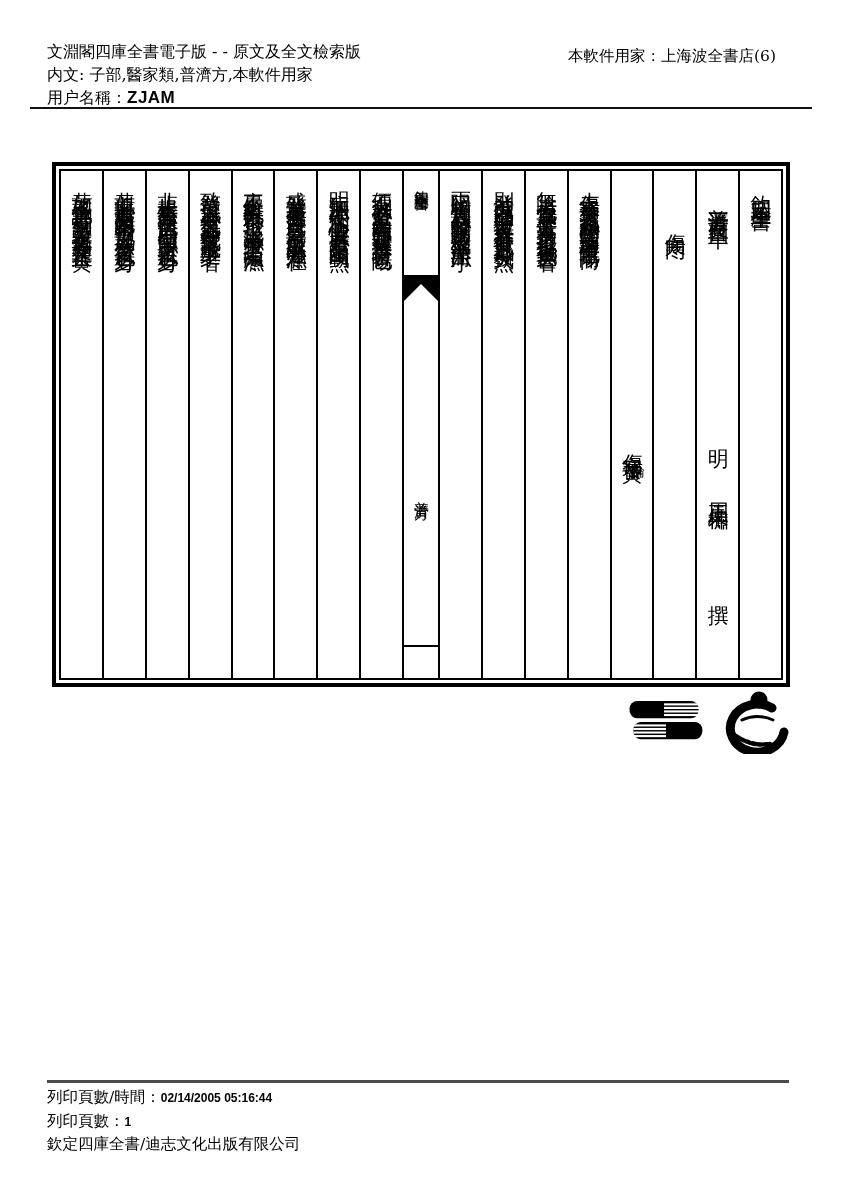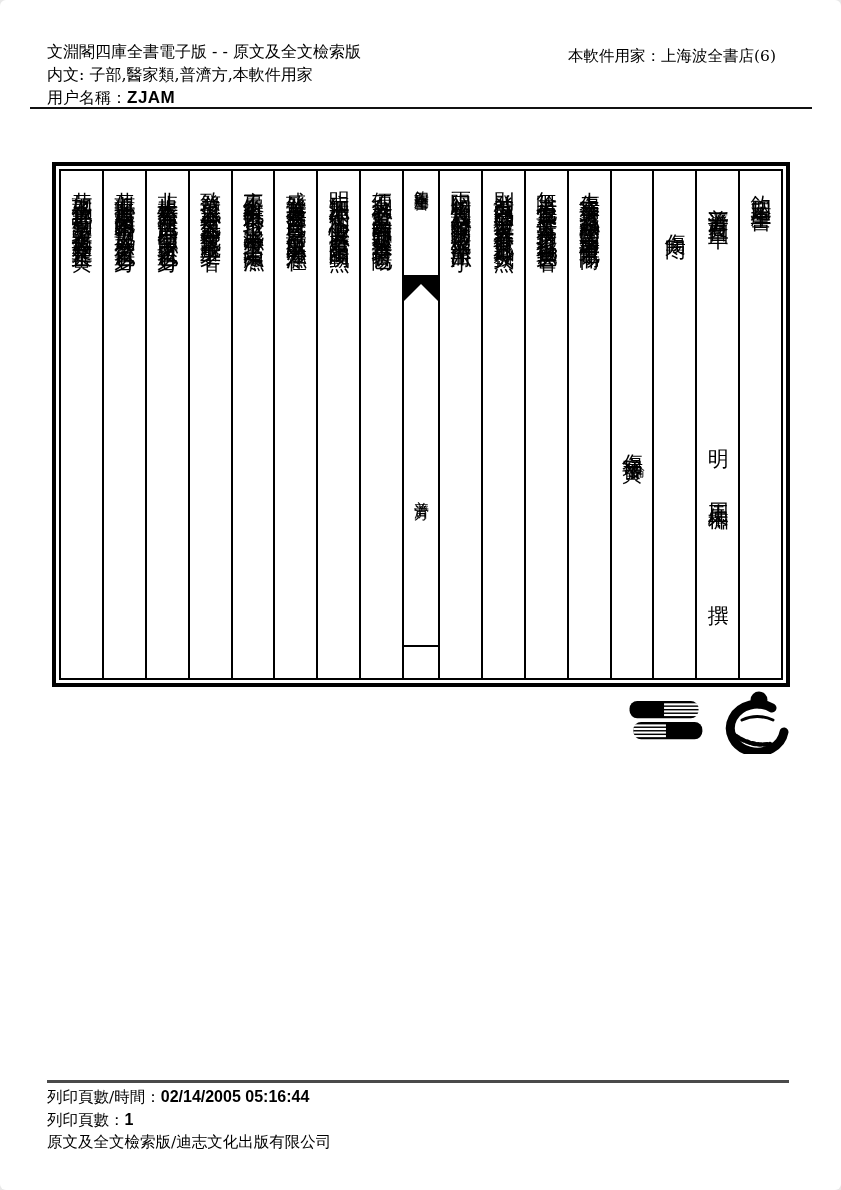--- a/index.html
+++ b/index.html
@@ -1,20 +1,20 @@
 <!DOCTYPE html>
 <html><head>
 <meta charset="utf-8">
 <style>
   * { margin:0; padding:0; box-sizing:border-box; }
   html,body { background:#e8e8e8; }
   body { font-family:"DejaVu Serif","Liberation Serif",serif; }
   .sheet {
     position:relative; width:841px; height:1190px; background:#ffffff;
-    margin:0 auto; overflow:hidden; color:#000;border-radius:6px;
+    margin:0 auto; overflow:hidden; color:#000;
   }
 
   
   .hdr-left { position:absolute; left:47px; top:40px; font-size:16px; line-height:23px; white-space:nowrap; }
   .hdr-user-value { font-family:"Liberation Sans",sans-serif; font-weight:600; font-size:17px; letter-spacing:.5px;text-align:right; }
   .hdr-right { position:absolute; left:568px; top:46px; font-size:15.5px; white-space:nowrap; }
   .hdr-right .line2 { margin-top:18px; }
   .rule-top { position:absolute; left:30px; top:107px; width:782px; height:2px; background:#111; }
 
   
@@ -50,21 +50,21 @@
   .spine-fishtail { position:absolute; left:0; top:104px; width:100%; height:26px; display:block; }
   .spine-footcell { position:absolute; left:0; bottom:0; width:100%; height:33px; border-top:2px solid #000; }
 
   
   .logo-books { position:absolute; left:627px; top:699px; width:76px; height:46px; }
   .logo-pearl { position:absolute; left:718px; top:690px; width:74px; height:64px; }
 
   
   .rule-bottom { position:absolute; left:47px; top:1080px; width:742px; height:3px; background:#4a4a4a; }
   .ftr { position:absolute; left:47px; top:1086px; font-size:15.5px; line-height:22.5px; white-space:nowrap; }
-  .ftr-val { font-family:"Liberation Sans",sans-serif; font-weight:700; font-size:16px; }
+  .ftr-val { font-family:"Liberation Sans",sans-serif; font-weight:700; font-size:12px; }
 </style>
 </head>
 <body>
 
 <div class="sheet">
 
   <div class="hdr-left">
     <div>文淵閣四庫全書電子版 - - 原文及全文檢索版</div>
     <div>内文: 子部,醫家類,普濟方,本軟件用家</div>
     <div><span>用户名稱：</span><span class="hdr-user-value">ZJAM</span></div>
@@ -168,16 +168,16 @@
     <circle cx="41" cy="10" r="8.5" fill="#000"></circle>
     <path d="M54 18 A27 24 0 1 0 66 42" fill="none" stroke="#000" stroke-width="9" stroke-linecap="round"></path>
     <path d="M24 30 Q39 23 55 30" fill="none" stroke="#000" stroke-width="3" stroke-linecap="round"></path>
     <path d="M13 42 Q30 57 52 54" fill="none" stroke="#000" stroke-width="4.5" stroke-linecap="round" stroke-dasharray="3.5,2.5"></path>
   </svg>
 
   <div class="rule-bottom"></div>
   <div class="ftr">
     <div><span>列印頁數/時間：</span><span class="ftr-val">02/14/2005 05:16:44</span></div>
     <div><span>列印頁數：</span><span class="ftr-val">1</span></div>
-    <div>原文及全文檢索版/迪志文化出版有限公司</div>
+    <div>欽定四庫全書/迪志文化出版有限公司</div>
   </div>
 
 </div>
 
 </body></html>

